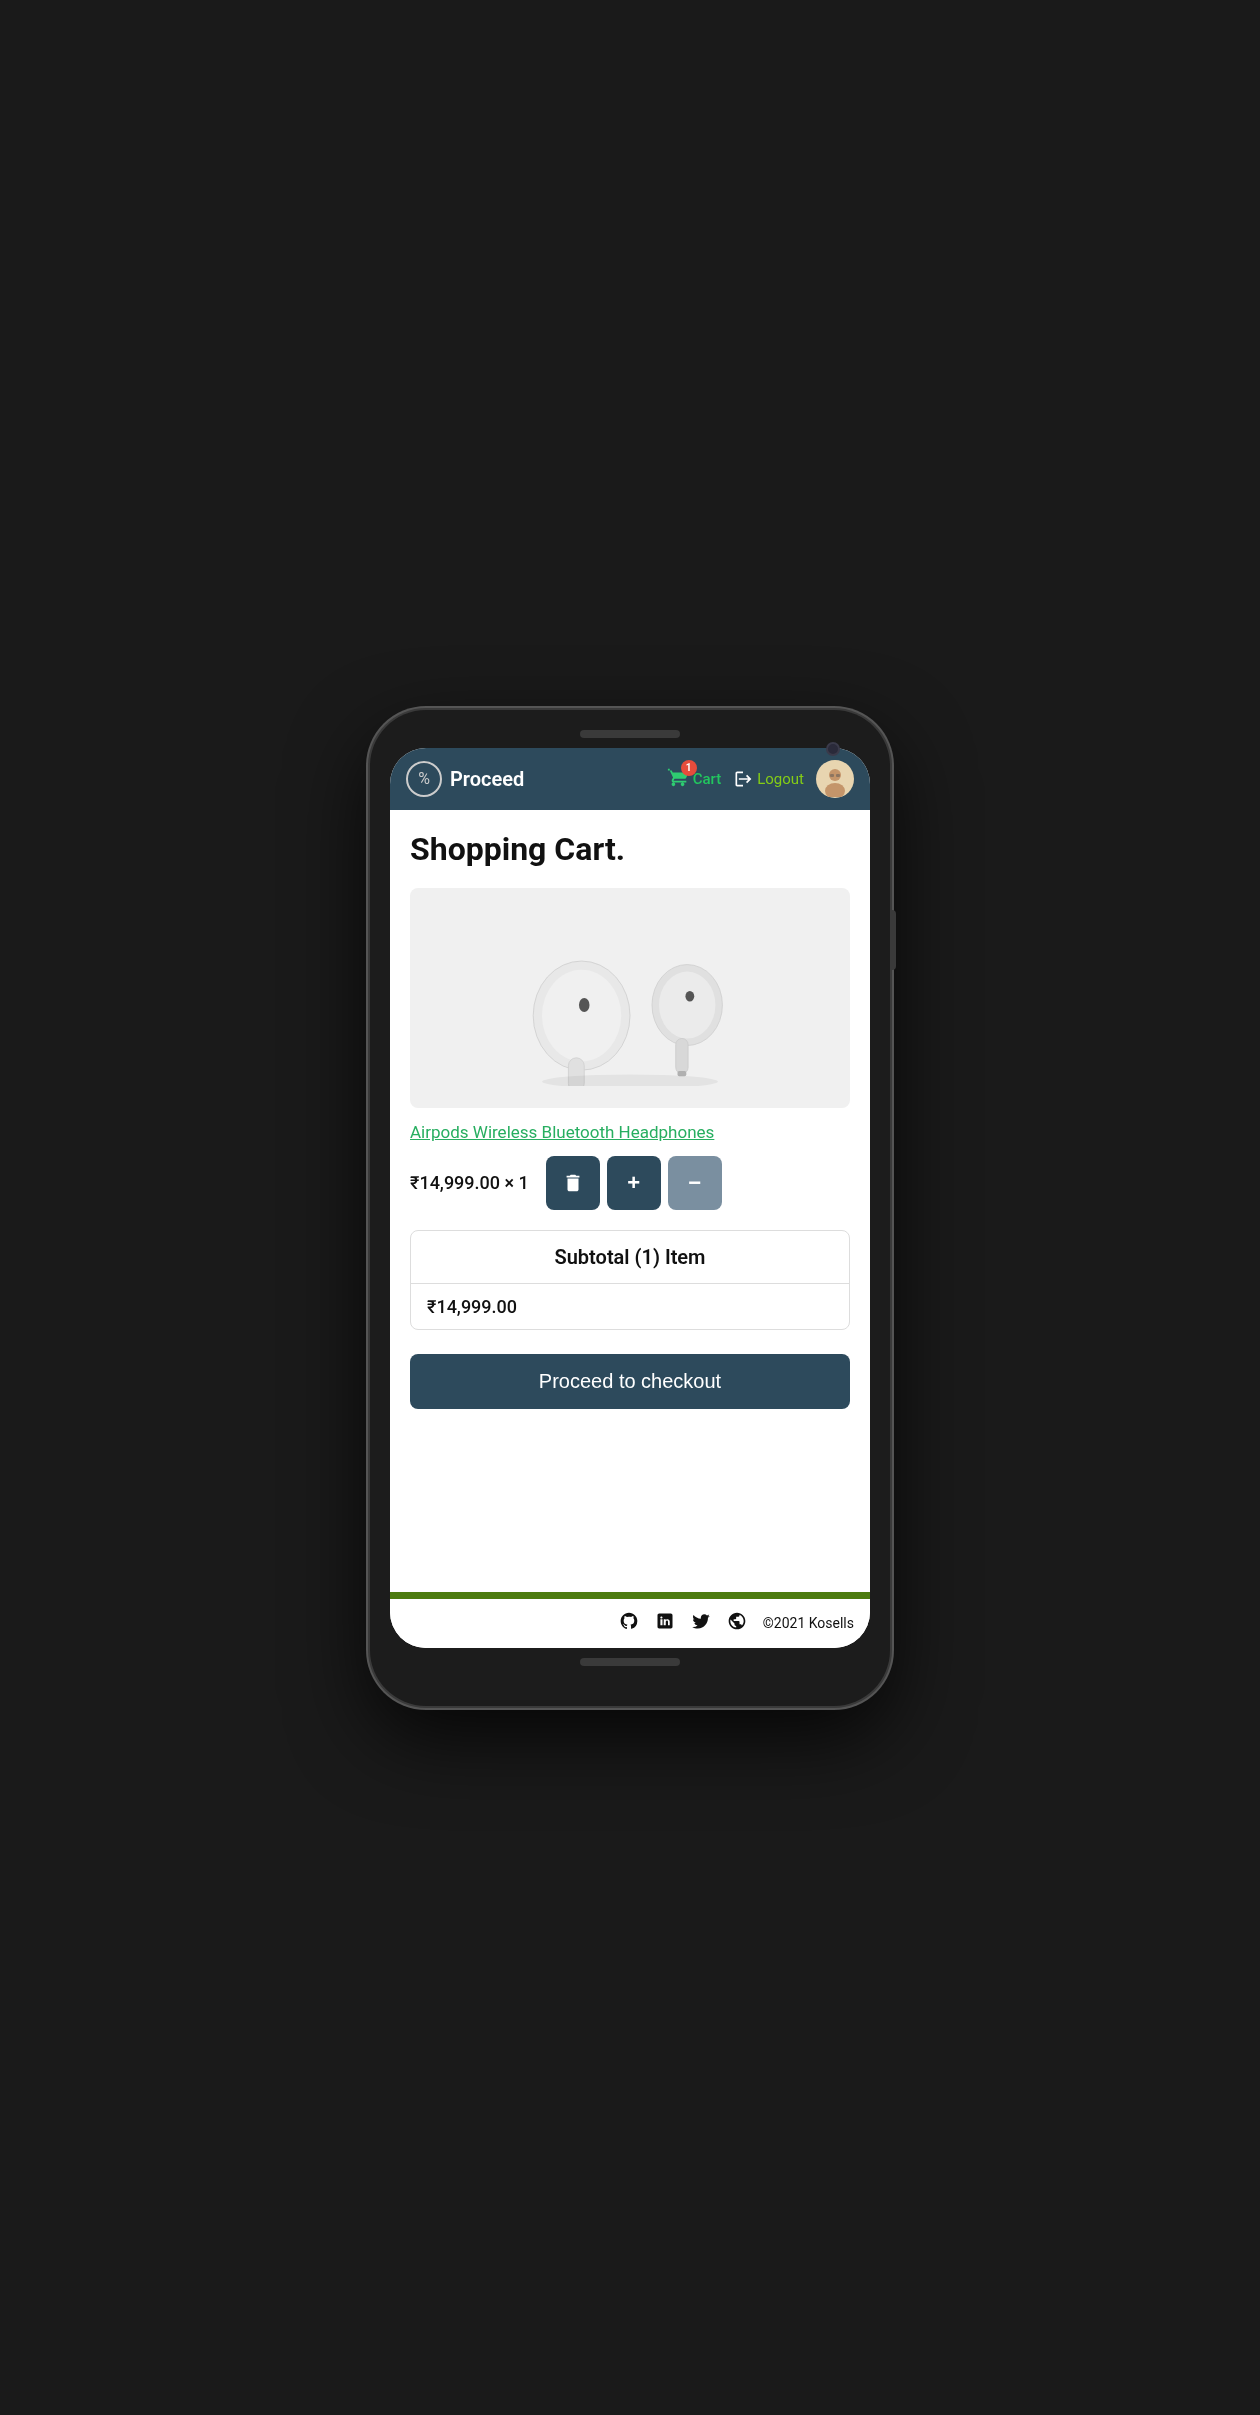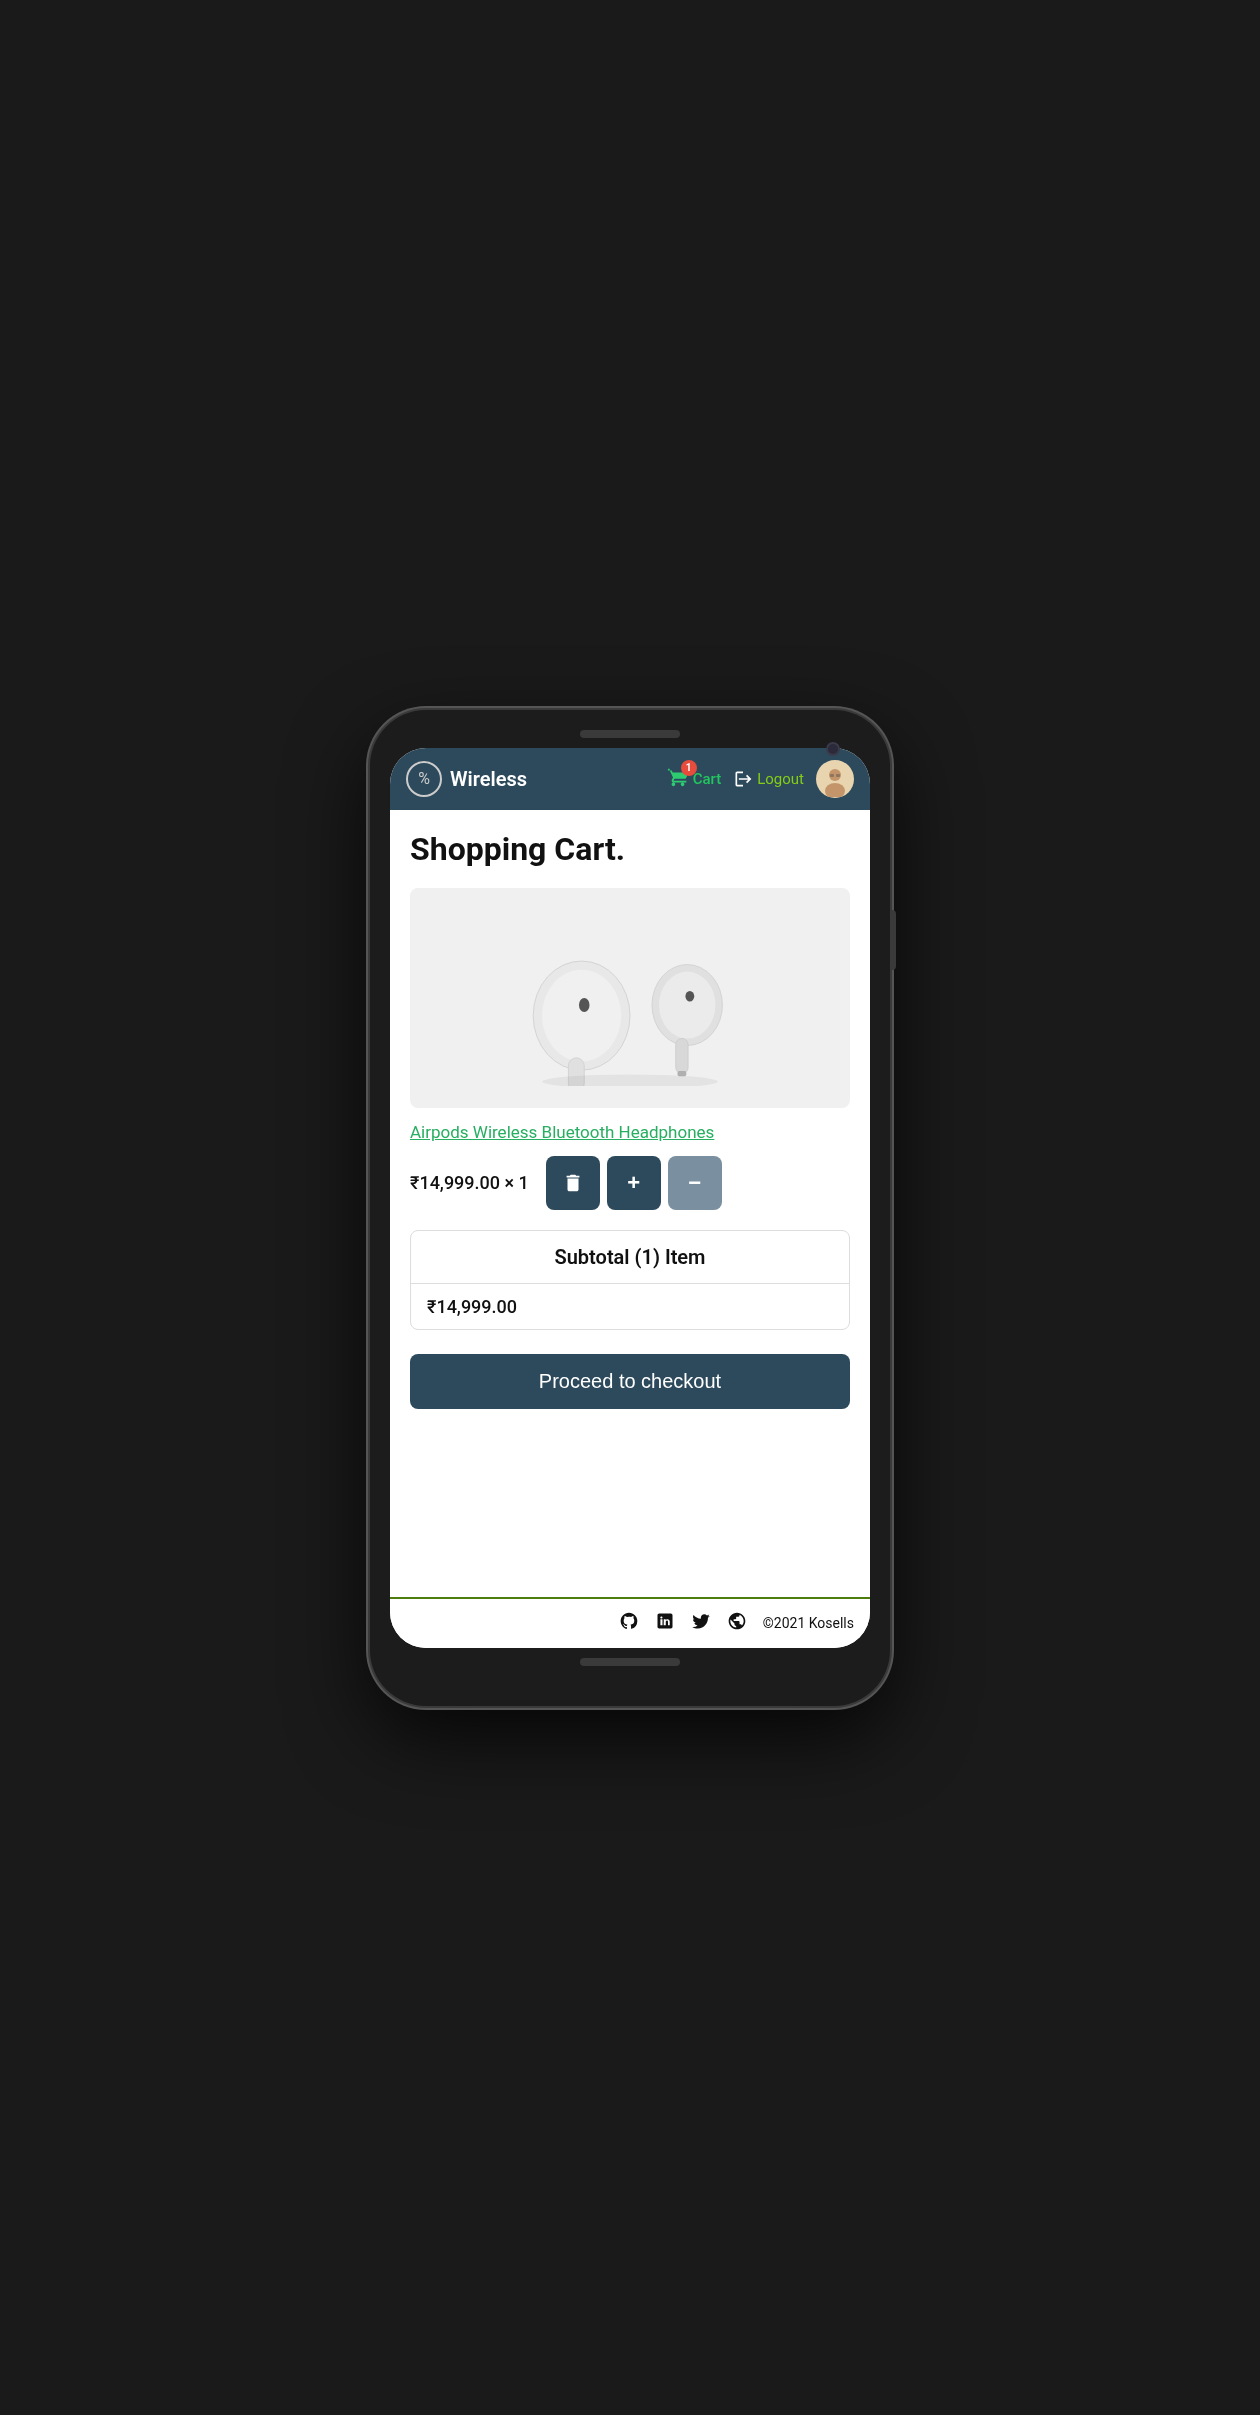--- a/index.html
+++ b/index.html
@@ -286,21 +286,21 @@
       border-radius: 8px;
       cursor: pointer;
       display: block;
       text-align: center;
       margin-top: 2px;
     }
 
     
     .footer {
       background: #fff;
-      border-top: 2px solid #4d7c0f;
+      border-top: 7px solid #4d7c0f;
       padding: 12px 16px;
       display: flex;
       align-items: center;
       justify-content: flex-end;
       gap: 16px;
       flex-shrink: 0;
     }
 
     .footer-icon {
       font-size: 20px;
@@ -319,21 +319,21 @@
 <div class="phone-frame">
   <div class="phone-speaker-top"></div>
   <div class="phone-camera"></div>
   <div class="side-btn-right"></div>
 
   <div class="phone-screen">
 
     <nav class="navbar">
       <div class="navbar-brand">
         <div class="brand-icon">%</div>
-        <span class="brand-name">Wireless</span>
+        <span class="brand-name">Proceed</span>
       </div>
       <div class="navbar-actions">
         <a class="cart-btn">
           <div class="cart-icon-wrap">
             <svg width="22" height="22" viewBox="0 0 24 24" fill="#2ecc71">
               <path d="M7 18c-1.1 0-2 .9-2 2s.9 2 2 2 2-.9 2-2-.9-2-2-2zm10 0c-1.1 0-2 .9-2 2s.9 2 2 2 2-.9 2-2-.9-2-2-2zM5.2 5H3V3H1v2h2l3.6 7.6L5.3 15c-.1.3-.2.7-.2 1 0 1.1.9 2 2 2h14v-2H7.4c-.1 0-.2-.1-.2-.2l.1-.3.9-1.5H19c.8 0 1.4-.4 1.8-1L23 8.5c.4-.7-.1-1.5-.9-1.5H6.2L5.2 5z"></path>
             </svg>
             <span class="cart-badge">1</span>
           </div>
           <span class="cart-text">Cart</span>

